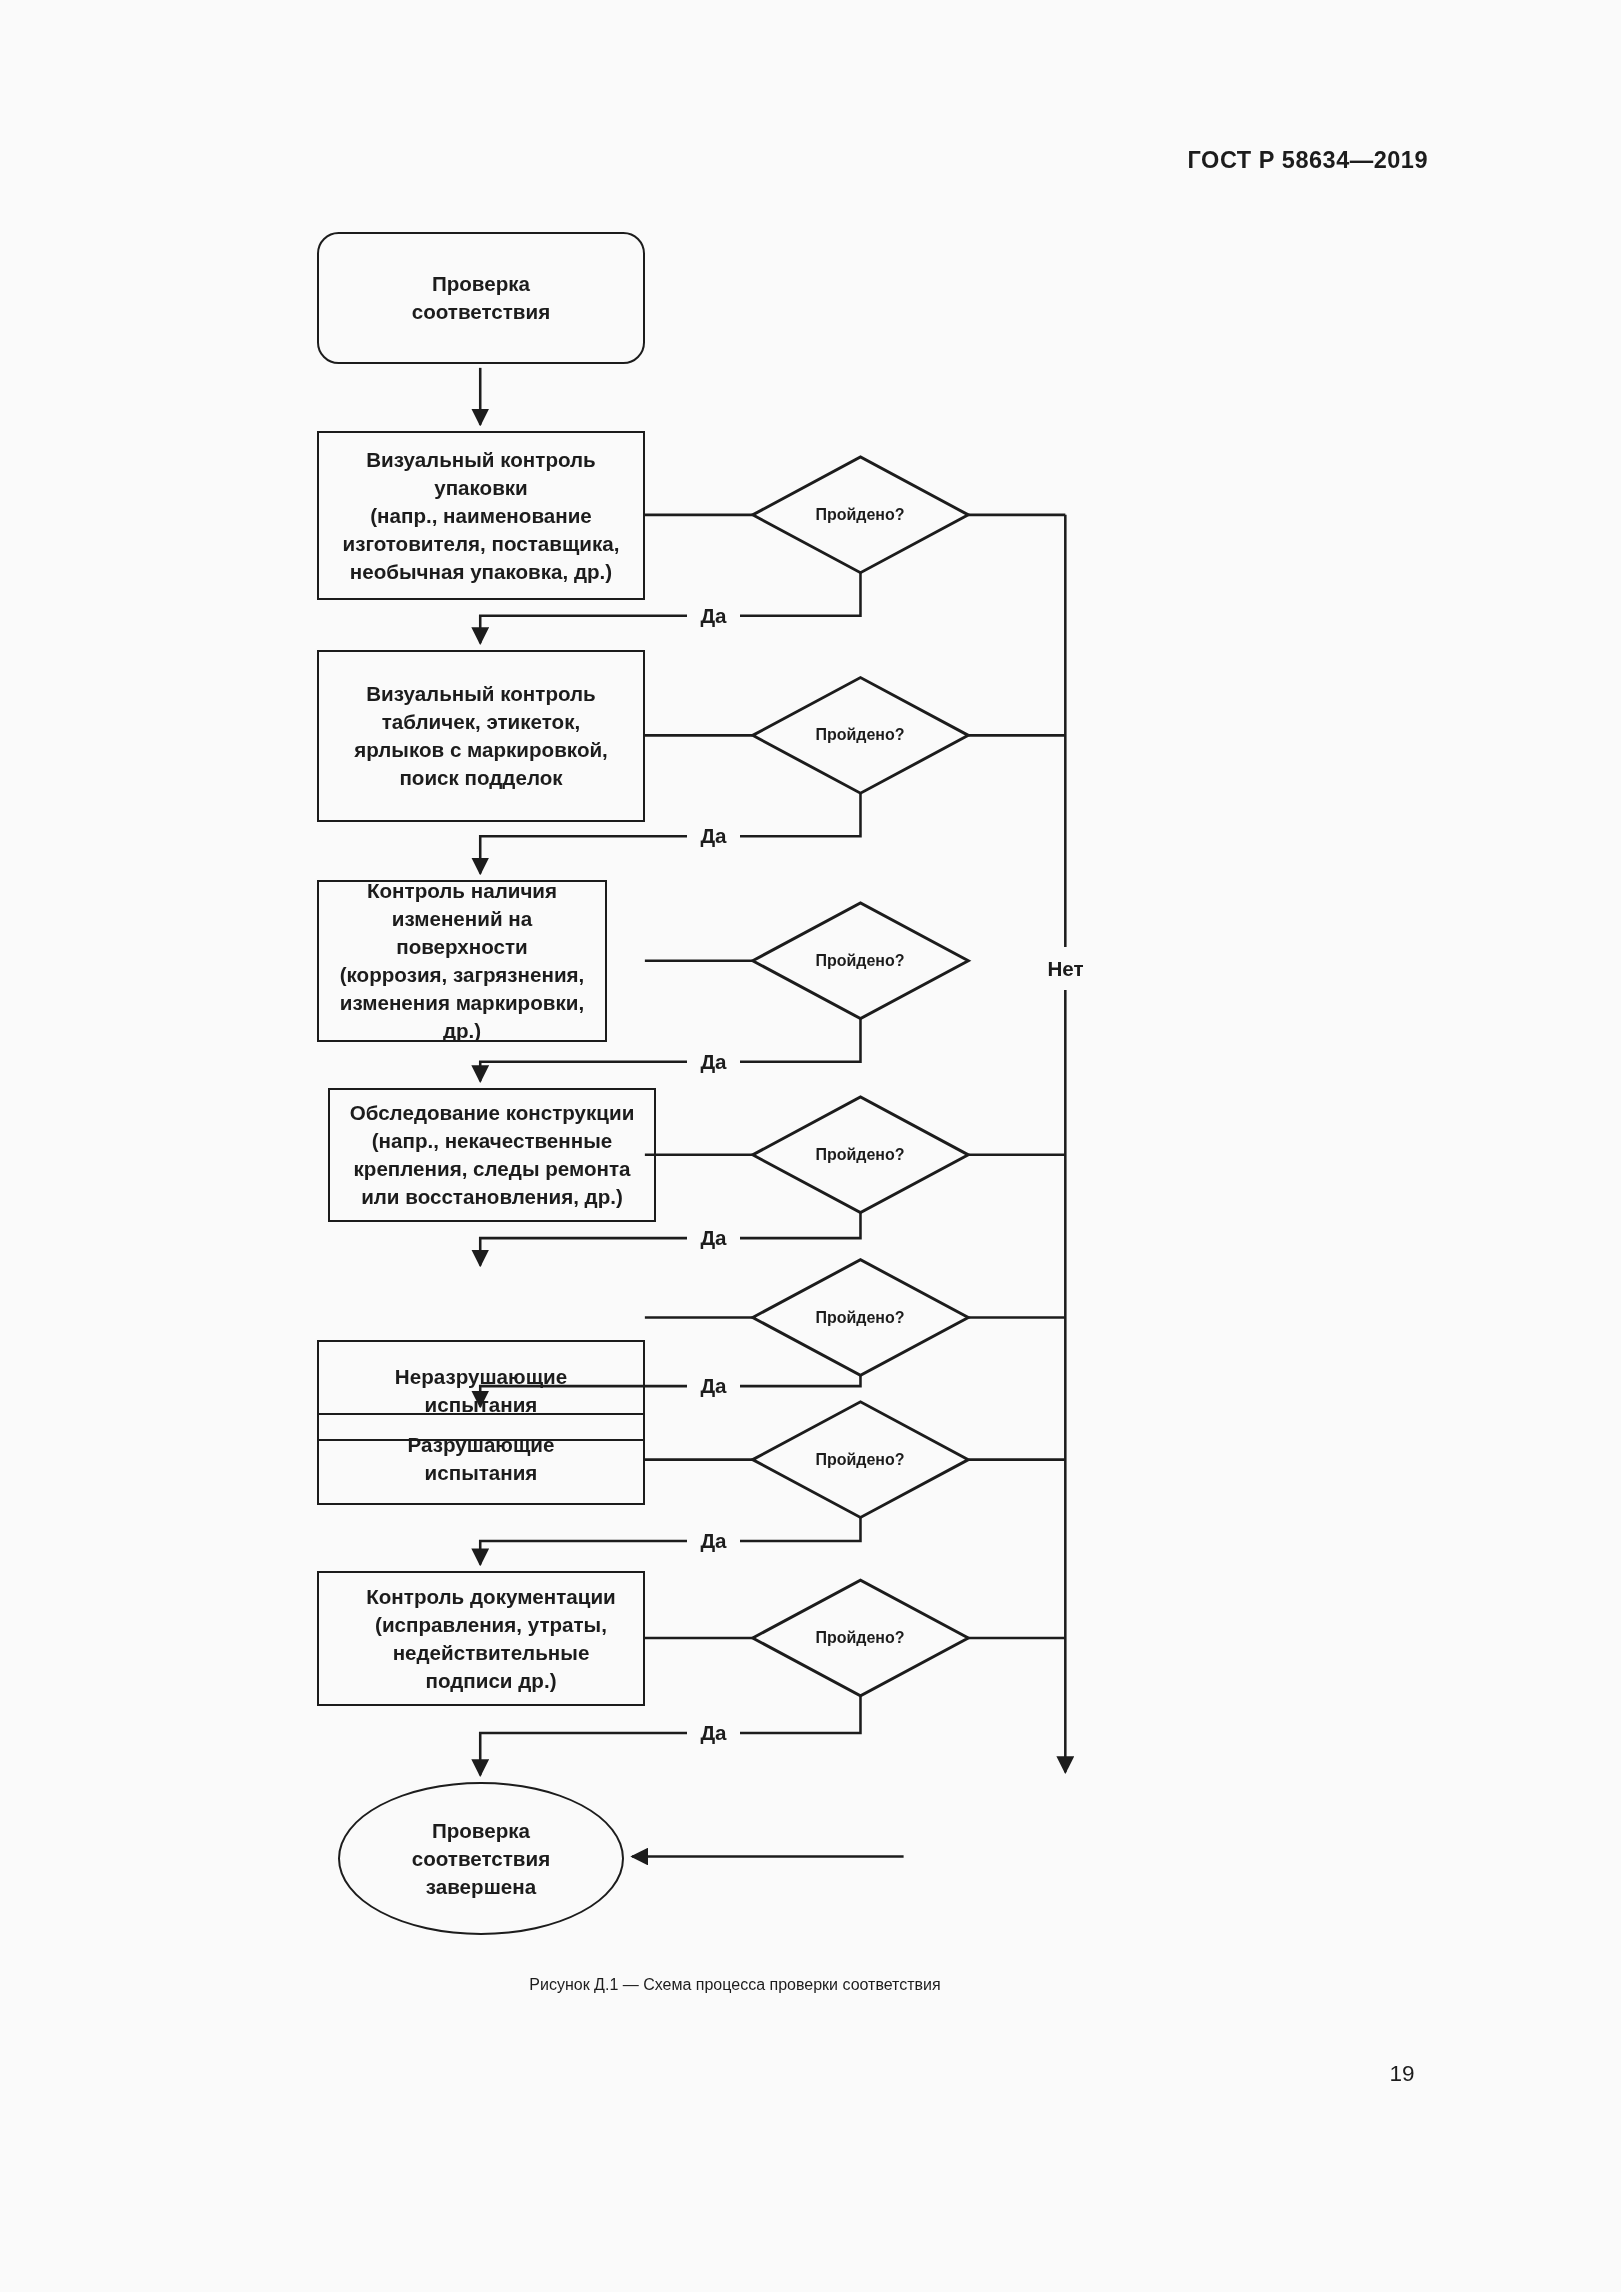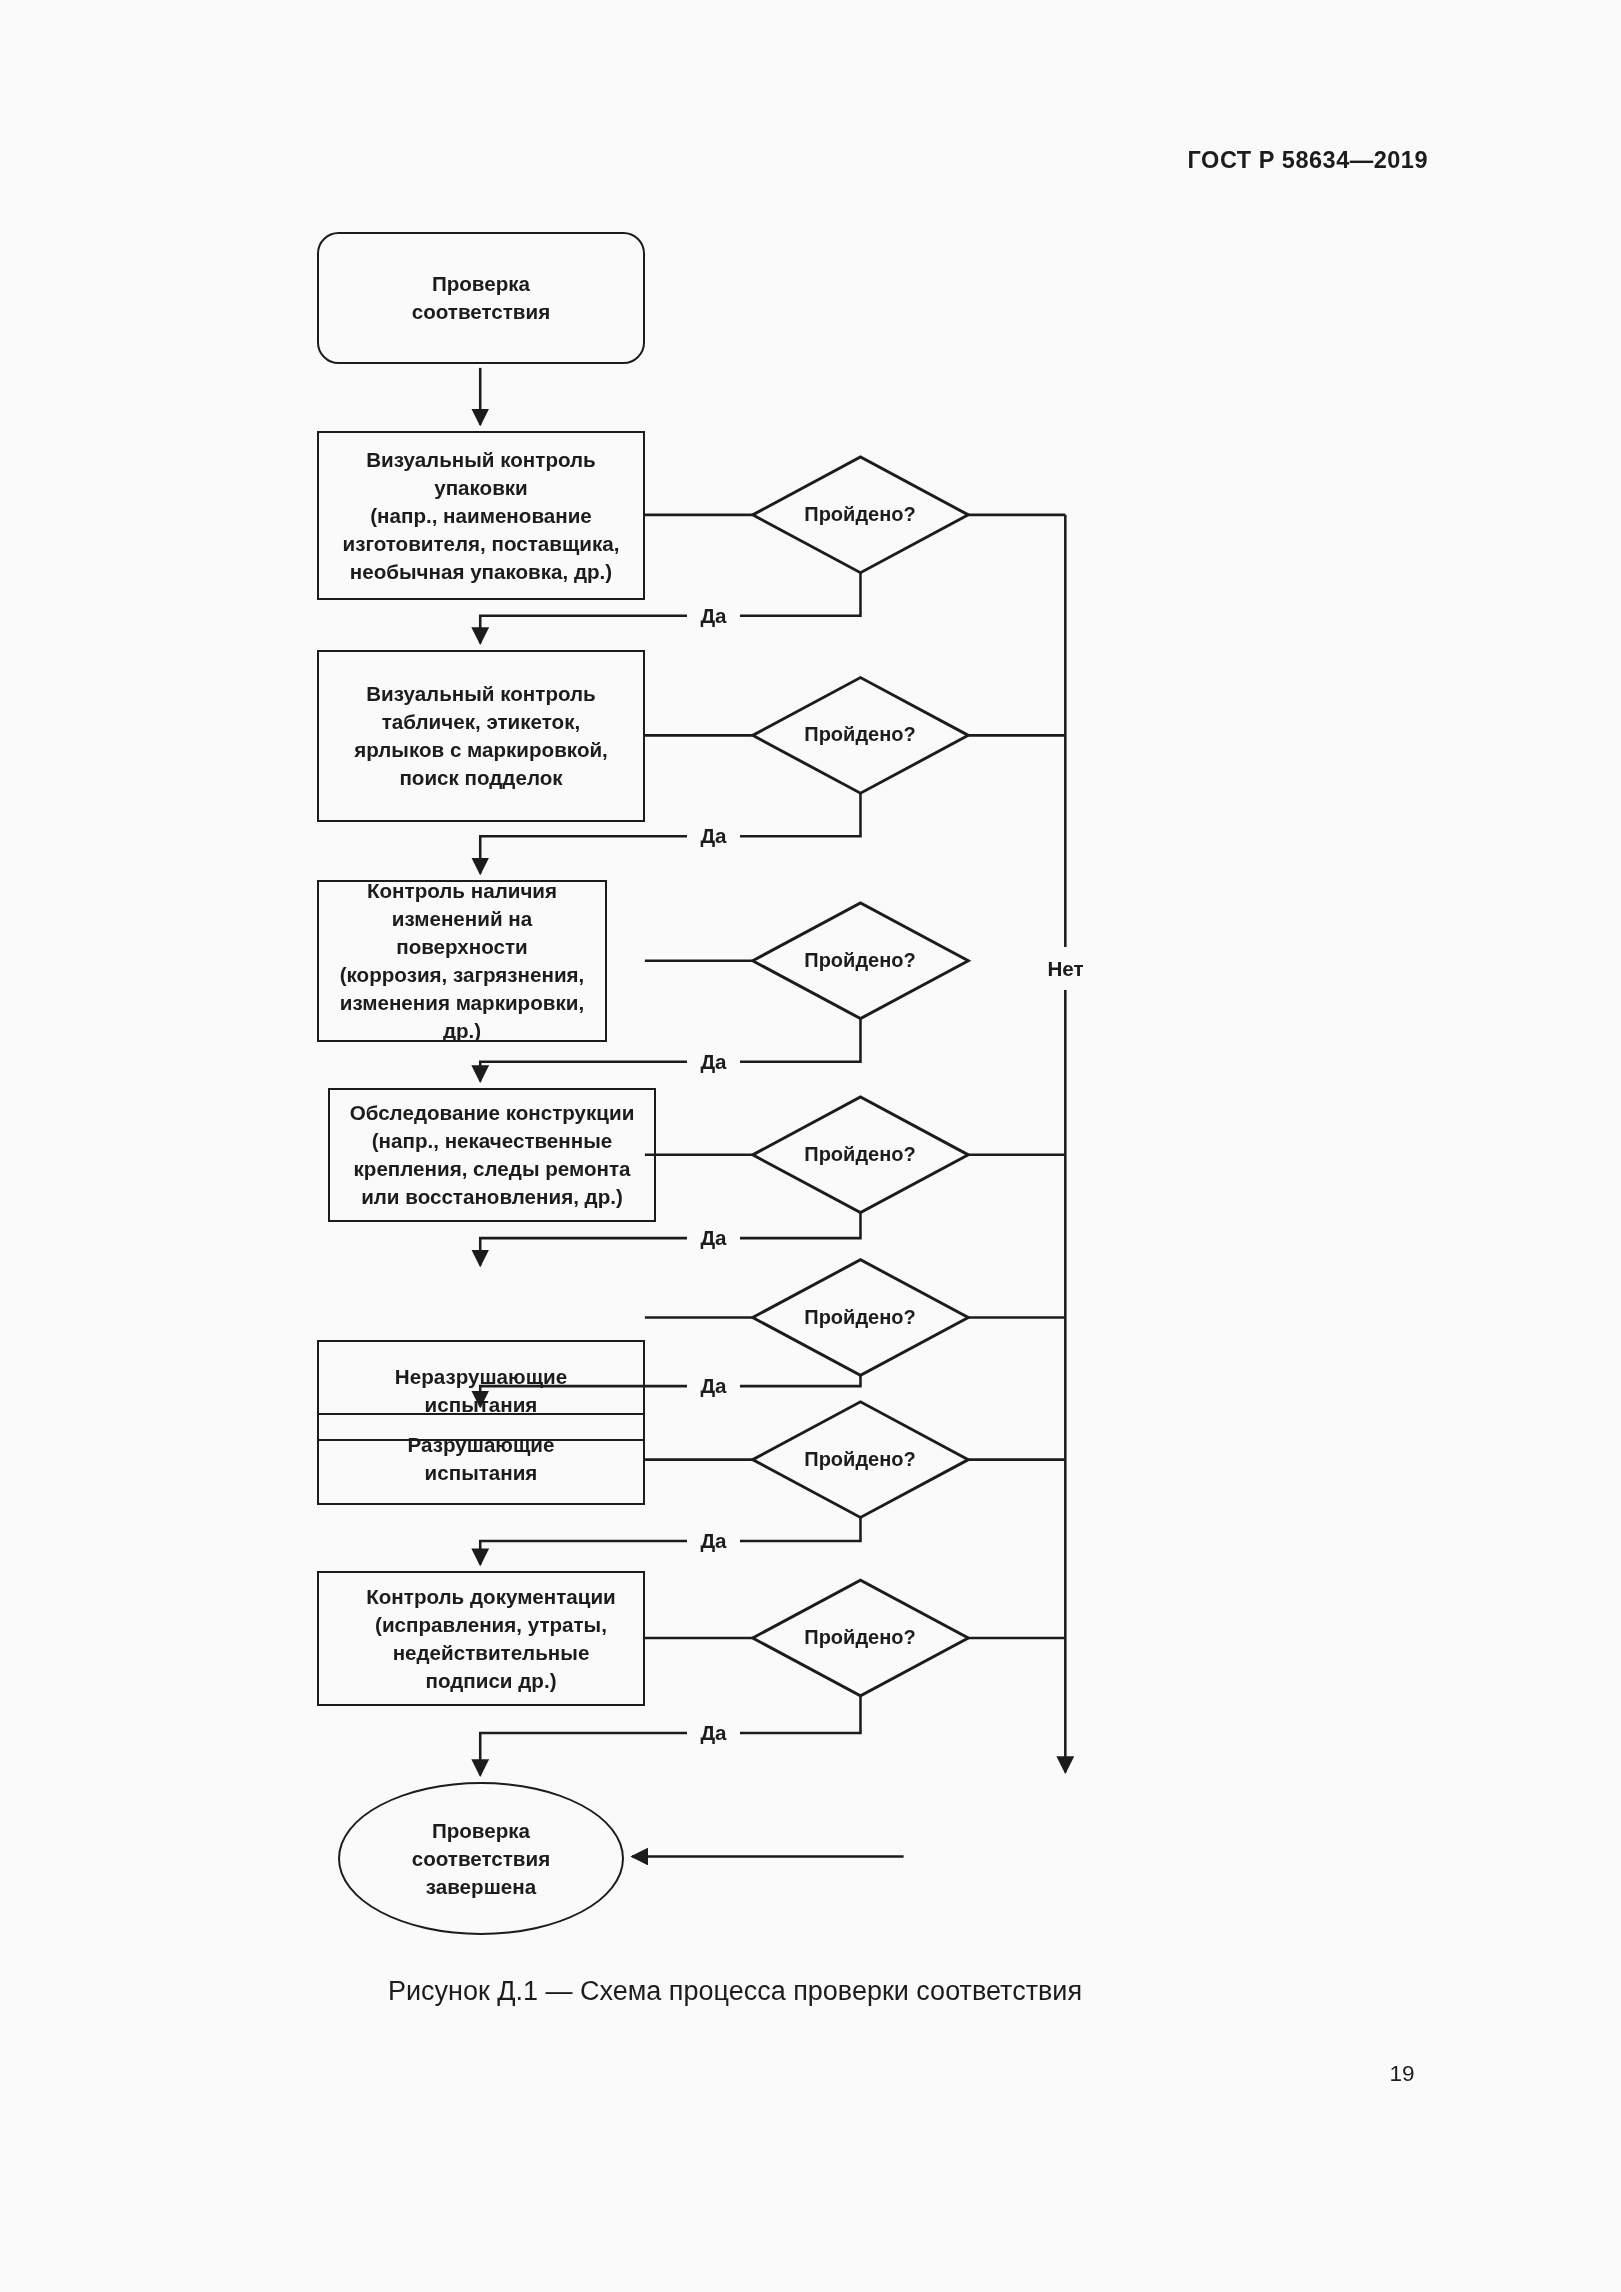--- a/index.html
+++ b/index.html
@@ -29,33 +29,33 @@
     font-size:20.6px;font-weight:bold;line-height:28px;
     white-space:pre-line;
     box-sizing:border-box;
   }
   .rect{border:2.9px solid var(--ink);background:transparent;}
   .rounded{border:2.9px solid var(--ink);border-radius:21.6px;background:transparent;}
   .ellipse{border:2.9px solid var(--ink);border-radius:50%;background:transparent;}
   .decision-label{
     position:absolute;width:176px;height:27.4px;
     display:flex;align-items:center;justify-content:center;
-    font-size:20px;font-weight:bold;
+    font-size:16px;font-weight:bold;
   }
   .edge-label{
     position:absolute;
     display:flex;align-items:center;justify-content:center;
     font-size:20.6px;font-weight:bold;
     background:var(--bg);
   }
   .yes-label{width:53px;height:29px;}
   .no-label{width:61px;height:43px;}
   .figure-caption{
     top:1976px;left:98px;width:1274px;
-    text-align:center;font-size:27px;
+    text-align:center;font-size:16px;
   }
   .page-number{
     top:2061px;left:1353px;width:98px;
     text-align:center;font-size:22.5px;
   }
 </style>
 </head>
 <body>
 
 <div class="page">

